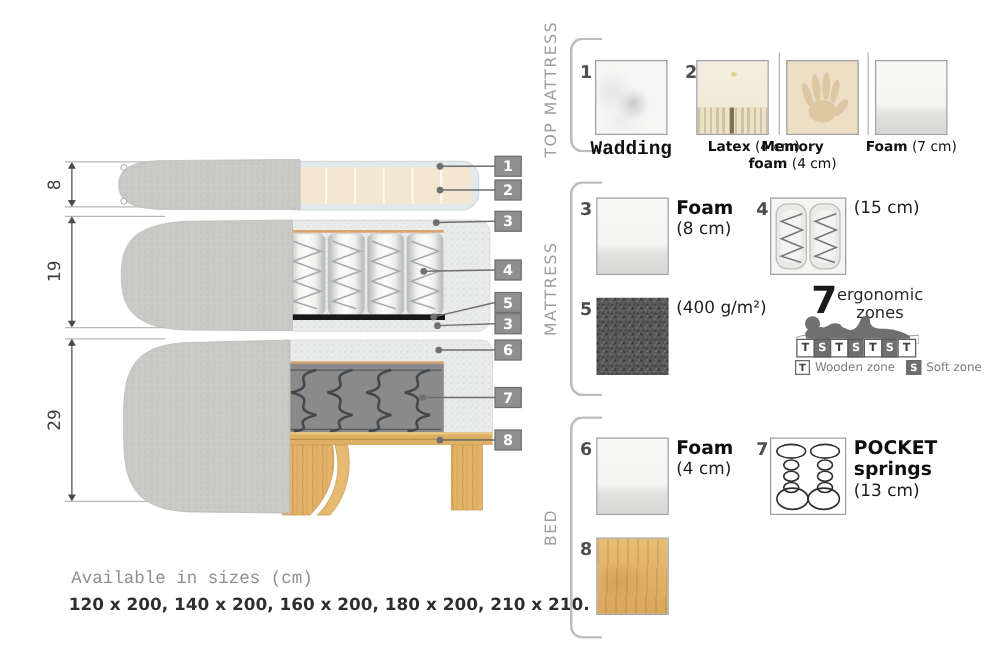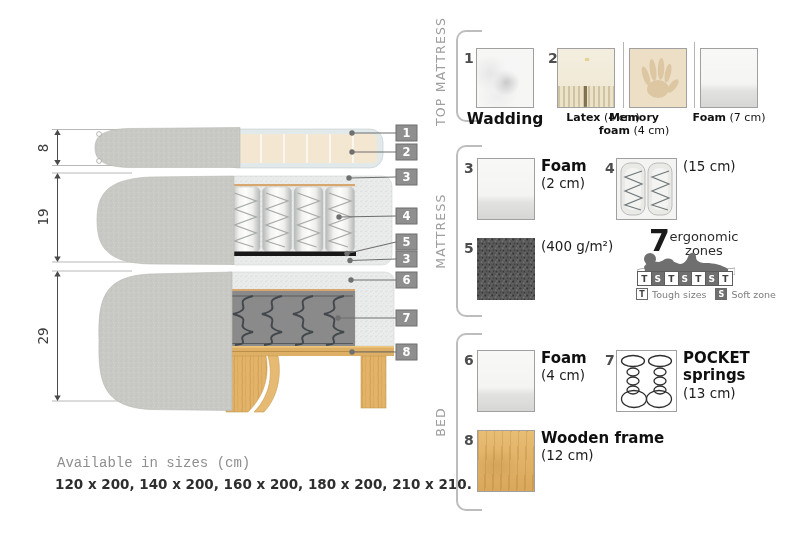--- a/index.html
+++ b/index.html
@@ -12,21 +12,21 @@
   
   .brk{position:absolute;width:26px;border:2px solid #bdbdbd;border-right:none;
        border-radius:10px 0 0 10px;box-sizing:border-box;}
   .vlabel{position:absolute;width:100px;height:16px;transform:rotate(-90deg);
           text-align:center;font-size:12.5px;letter-spacing:1.2px;color:#9e9e9e;white-space:nowrap;}
   .inum{position:absolute;font-size:14px;font-weight:bold;color:#4d4d4d;}
   .thumb{position:absolute;border:1px solid #a0a0a0;box-sizing:border-box;background:#fff;}
   .noborder{border:none;}
   .cap{position:absolute;font-size:11px;line-height:1.18;text-align:center;color:#111;}
   .cap b{font-weight:bold;}
-  .cap1{font-size:15.5px;font-weight:bold;}
+  .cap1{font-size:15.5px;font-weight:bold;font-family:Liberation Mono, monospace;}
   .slabel{position:absolute;line-height:1.16;}
   .slabel .nm{font-size:15px;font-weight:bold;color:#0f0f0f;}
   .slabel .sz{font-size:13.5px;color:#1c1c1c;margin-top:1px;}
   .vdiv{position:absolute;width:1px;background:#b5b5b5;}
   
   .wadding-thumb{background:
      radial-gradient(46% 40% at 66% 24%, #f6f6f6 0%, rgba(246,246,246,0) 75%),
      radial-gradient(42% 42% at 24% 42%, #e6e6e6 0%, rgba(230,230,230,0) 75%),
      radial-gradient(34% 32% at 52% 58%, #c9c9c9 0%, rgba(201,201,201,0) 72%),
      radial-gradient(46% 40% at 38% 82%, #ededed 0%, rgba(237,237,237,0) 75%),
@@ -271,21 +271,21 @@
     <span>(7 cm)</span>
   </div>
 
   <div class="brk" style="left:456px;top:145px;height:172px"></div>
   <div class="vlabel" style="left:391px;top:223px">MATTRESS</div>
 
   <span class="inum" style="left:464px;top:160px">3</span>
   <div class="thumb foam-thumb" style="left:477px;top:158px;width:58px;height:62px"></div>
   <div class="slabel" style="left:541px;top:158px;width:72px">
     <div class="nm">Foam</div>
-    <div class="sz">(2 cm)</div>
+    <div class="sz">(8 cm)</div>
   </div>
 
   <span class="inum" style="left:605px;top:160px">4</span>
   <div class="thumb" style="left:616px;top:158px;width:61px;height:62px;background:#f4f4f2">
     <svg width="59" height="60" viewBox="0 0 59 60">
       <g>
         <rect x="4" y="4" width="24" height="52" rx="9" fill="#e9e9e6" stroke="#bcbcbc"></rect>
         <rect x="31" y="4" width="24" height="52" rx="9" fill="#e9e9e6" stroke="#bcbcbc"></rect>
         <rect x="8" y="9" width="16" height="42" rx="7" fill="#f3f3f1"></rect>
         <rect x="35" y="9" width="16" height="42" rx="7" fill="#f3f3f1"></rect>
@@ -335,21 +335,21 @@
     <span class="zbox t">T</span>
     <span class="zbox s">S</span>
     <span class="zbox t">T</span>
     <span class="zbox s">S</span>
     <span class="zbox t">T</span>
     <span class="zbox s">S</span>
     <span class="zbox t">T</span>
   </div>
   <div class="zlegend" style="left:636px;top:288px">
     <span class="zkey t">T</span>
-    <span>Tough sizes</span>
+    <span>Wooden zone</span>
     <span class="zkey s" style="margin-left:5px">S</span>
     <span>Soft zone</span>
   </div>
 
   <div class="brk" style="left:456px;top:333px;height:178px"></div>
   <div class="vlabel" style="left:391px;top:414px">BED</div>
 
   <span class="inum" style="left:464px;top:352px">6</span>
   <div class="thumb foam-thumb" style="left:477px;top:350px;width:58px;height:62px"></div>
   <div class="slabel" style="left:541px;top:350px;width:72px">
@@ -374,18 +374,14 @@
       </g>
     </svg>
   </div>
   <div class="slabel" style="left:683px;top:350px;width:80px">
     <div class="nm">POCKET springs</div>
     <div class="sz">(13 cm)</div>
   </div>
 
   <span class="inum" style="left:464px;top:432px">8</span>
   <div class="thumb wood-thumb" style="left:477px;top:430px;width:58px;height:62px"></div>
-  <div class="slabel" style="left:541px;top:430px;width:130px">
-    <div class="nm">Wooden frame</div>
-    <div class="sz">(12 cm)</div>
-  </div>
 
 </div>
 
 </body></html>

